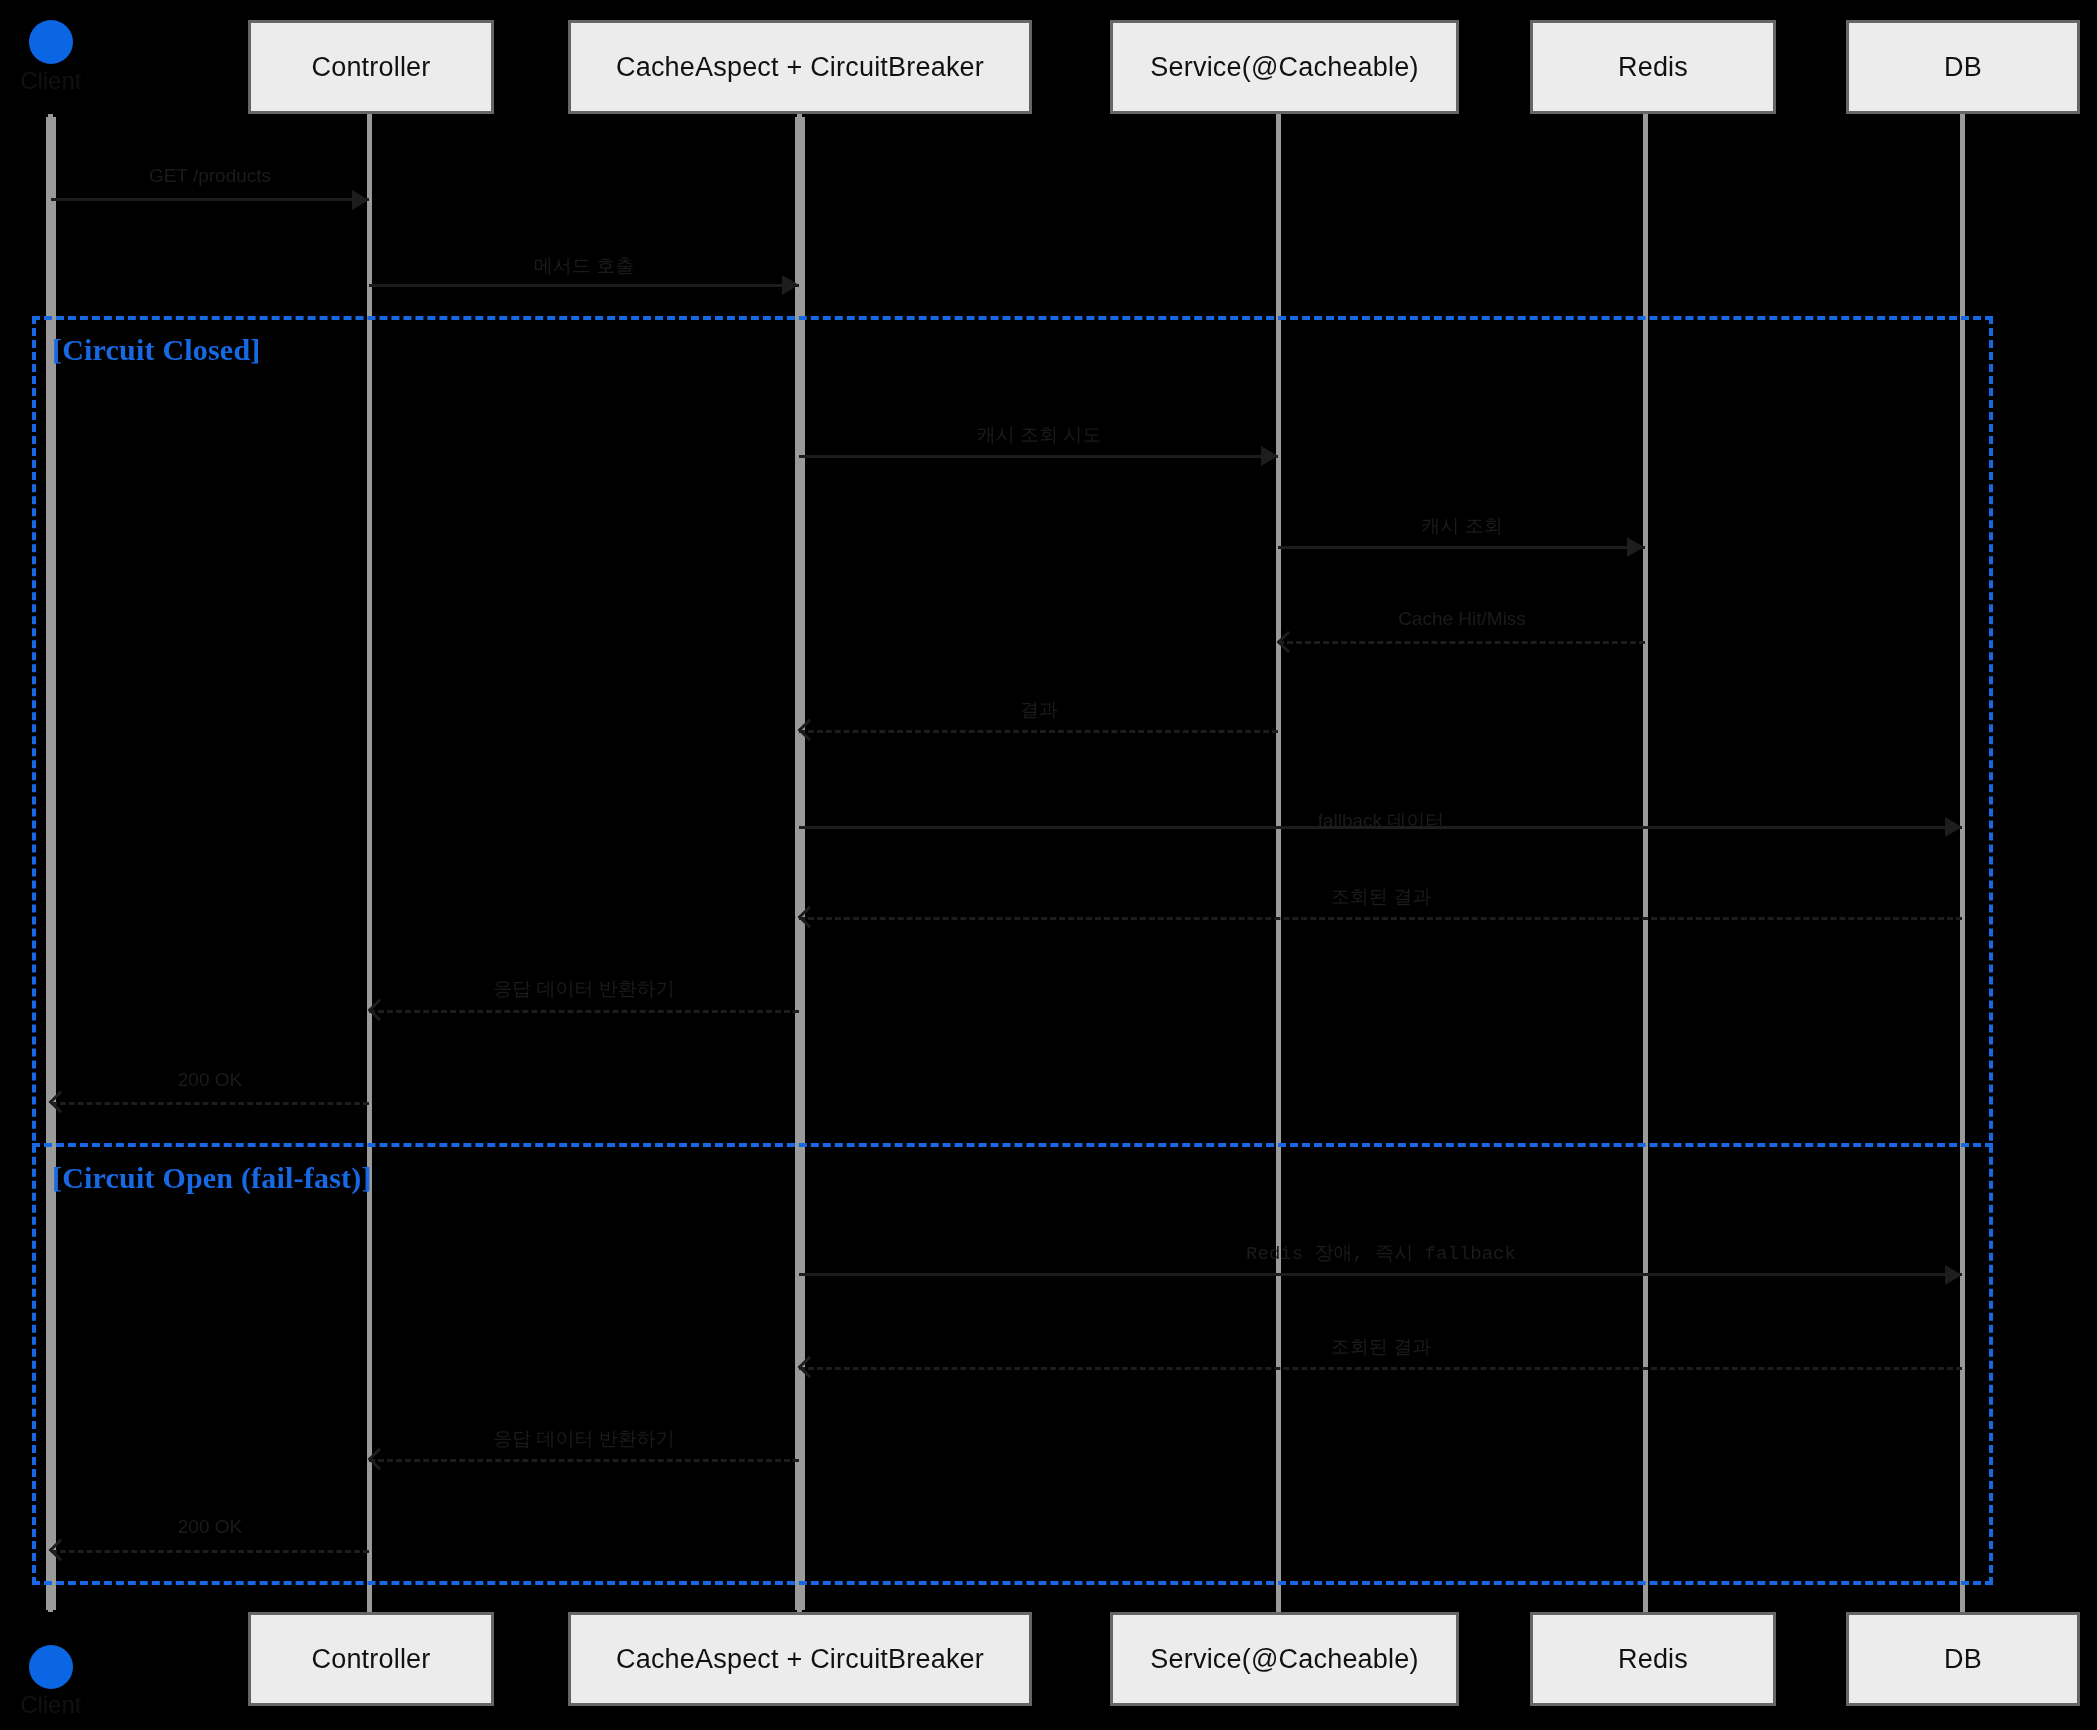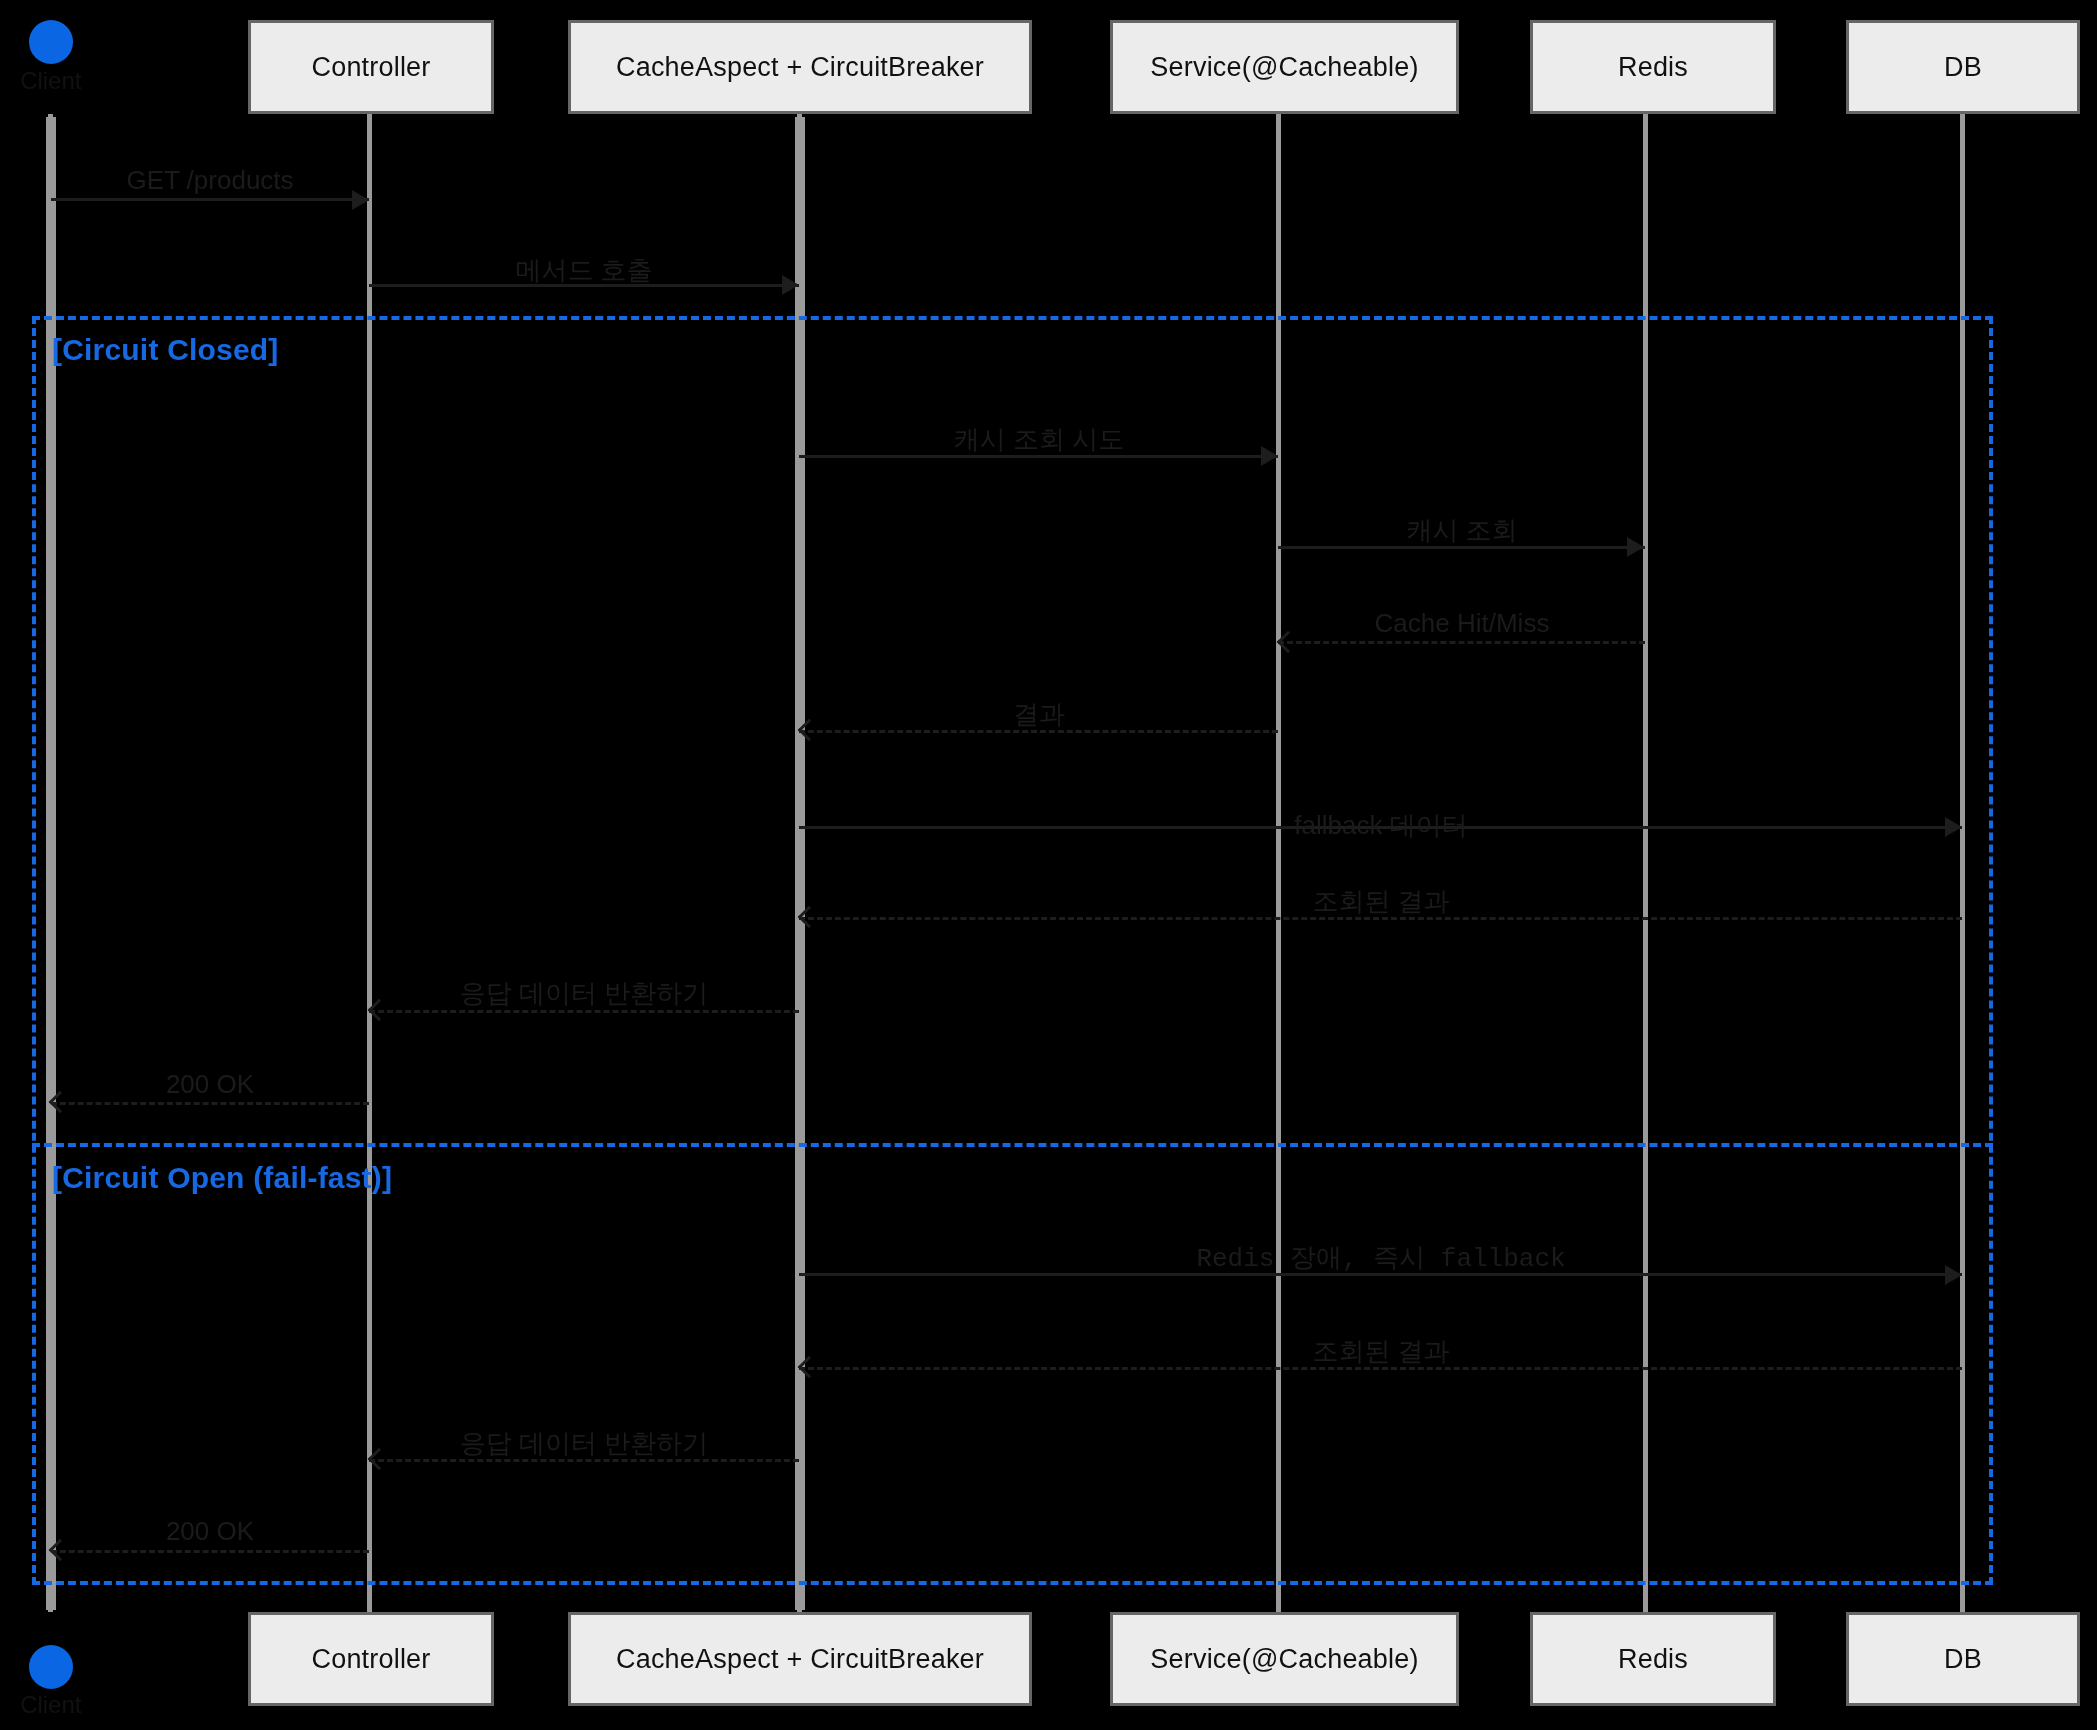--- a/index.html
+++ b/index.html
@@ -61,21 +61,21 @@
     position: absolute;
     height: 0;
     border-top: 3.2px solid #1d1d1d;
   }
   .msg.dashed {
     border-top: 3.2px dashed #1d1d1d;
   }
   .msg-label {
     position: absolute;
     color: #1b1b1b;
-    font-size: 26px;
+    font-size: 19px;
     white-space: nowrap;
     text-align: center;
     transform: translateX(-50%);
   }
   .arrowhead {
     position: absolute;
     width: 0; height: 0;
     border-top: 10.3px solid transparent;
     border-bottom: 10.3px solid transparent;
   }
@@ -100,20 +100,21 @@
     height: 0;
     border-top: 4.8px dashed #1668e3;
   }
   .frag-label {
     position: absolute;
     color: #1668e3;
     font-size: 30px;
     font-weight: bold;
     white-space: nowrap;
     letter-spacing: 0.2px;
+    font-family: Liberation Serif, serif;
   }
 </style>
 </head>
 <body>
 
 <div id="stage">
     <div class="lifeline" style="left: 48px; top: 114px; height: 1498px;"></div>
     <div class="lifeline" style="left: 367px; top: 114px; height: 1498px;"></div>
     <div class="lifeline" style="left: 797px; top: 114px; height: 1498px;"></div>
     <div class="lifeline" style="left: 1276px; top: 114px; height: 1498px;"></div>

